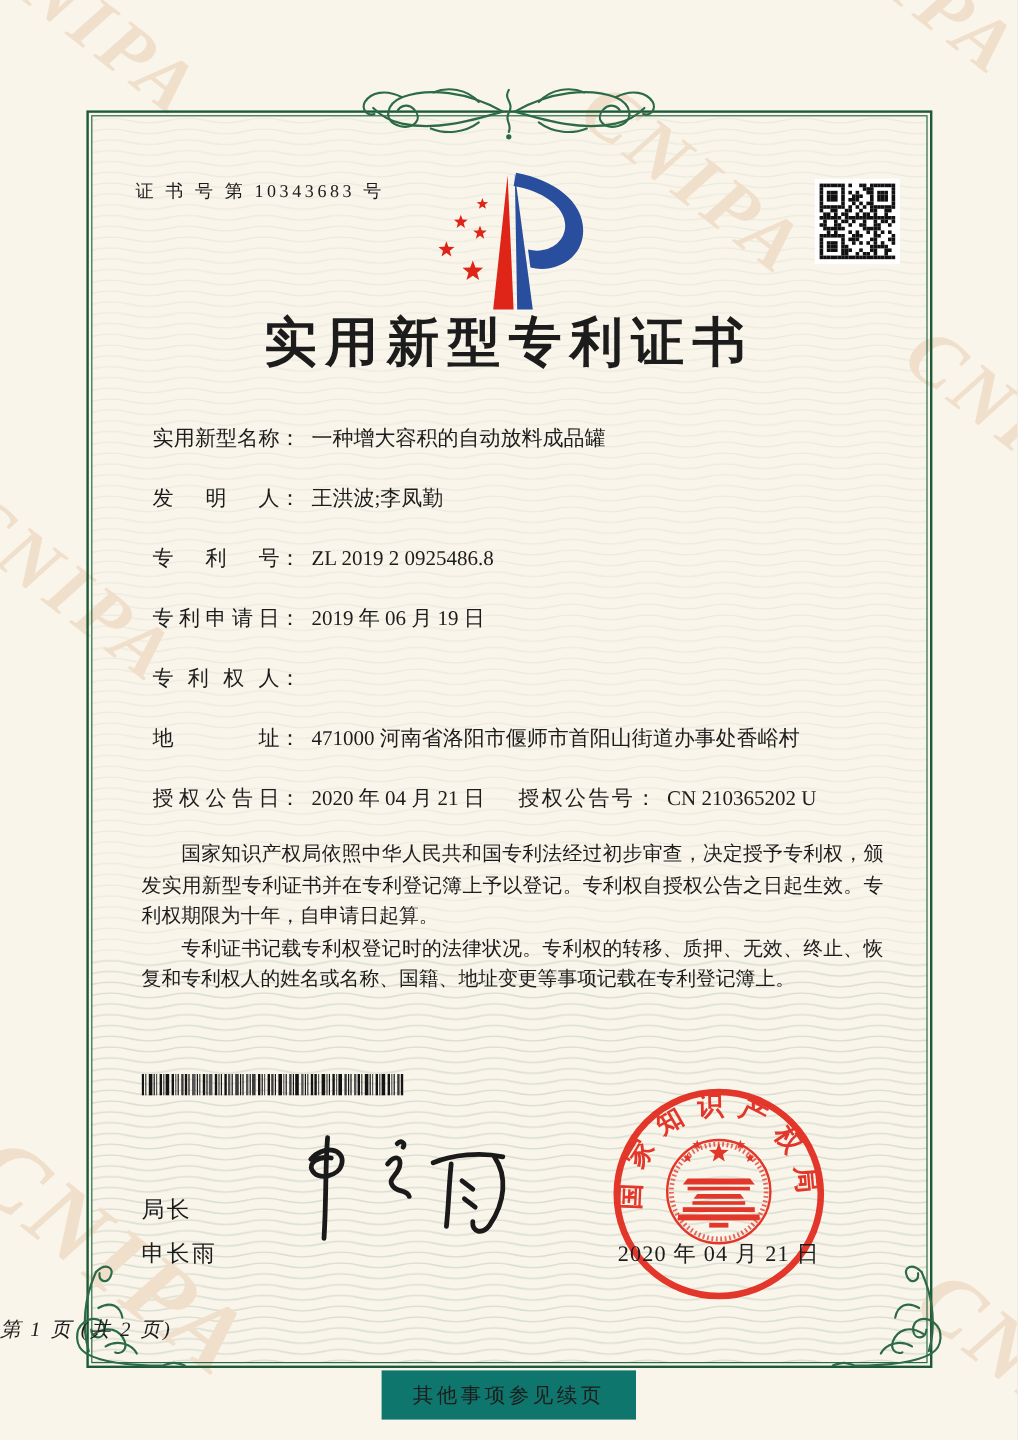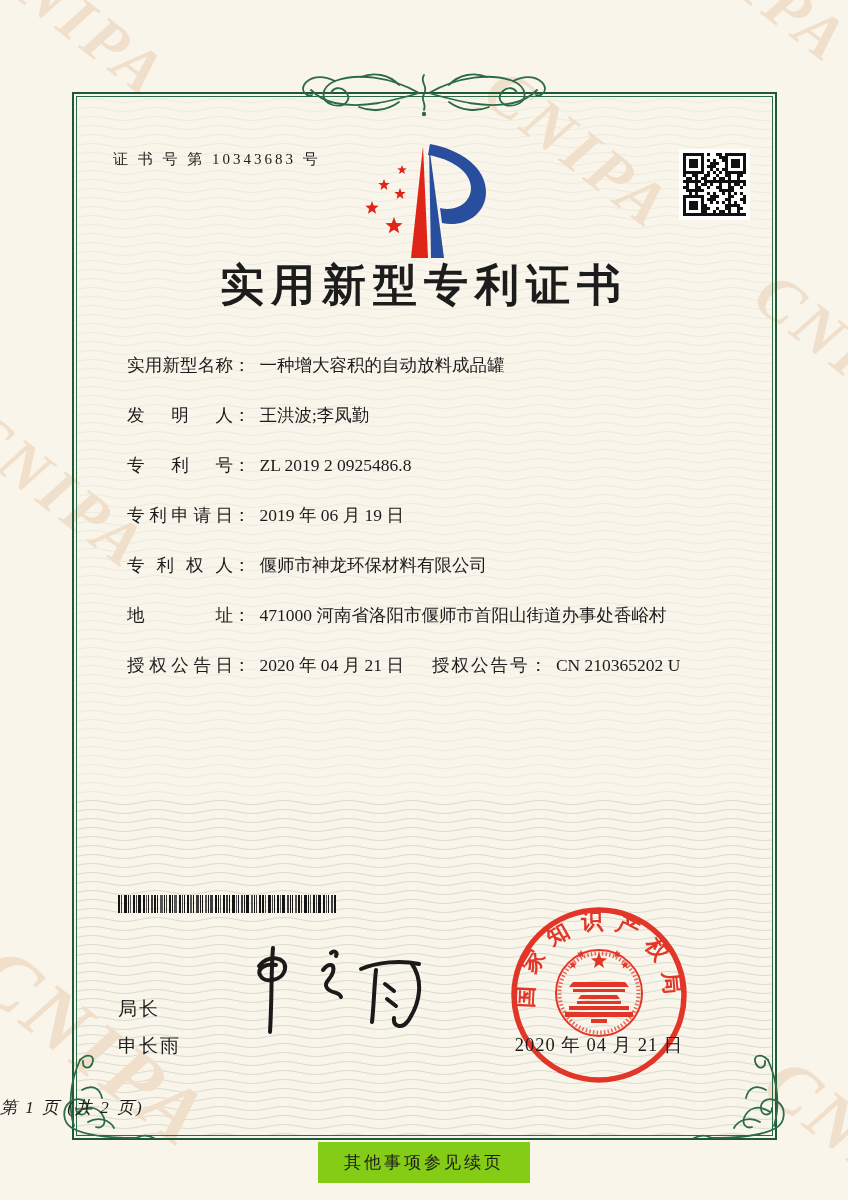--- a/index.html
+++ b/index.html
@@ -44,21 +44,21 @@
   .paras{position:absolute;left:118px;top:699px;width:618px;font-size:16.5px;line-height:25.5px;text-align:justify;}
   .paras p{margin:0 0 2px 0;text-indent:2em;}
   .barcode{position:absolute;left:118px;top:895px;}
   .signer{position:absolute;left:118px;top:958px;font-size:19px;letter-spacing:2px;line-height:37px;margin-top:32px;}
   .signature{position:absolute;left:235px;top:936px;}
   .seal{position:absolute;left:507px;top:903px;z-index:3;}
   .seal-date{position:absolute;left:513px;top:1032px;width:172px;text-align:center;
              font-size:18.5px;letter-spacing:1px;z-index:4;}
   .page-num{position:absolute;left:0;top:1096px;width:100%;font-size:17px;letter-spacing:2px;font-style:italic;}
   .cont-note{position:absolute;left:50%;top:1142px;transform:translateX(-50%);
-             background:#84cc16;padding:9px 26px;font-size:17px;letter-spacing:3px;z-index:3;}
+             background:#0f766e;padding:9px 26px;font-size:17px;letter-spacing:3px;z-index:3;}
 </style>
 </head>
 <body>
 
 <div class="page">
 
   <div class="wm wm1">CNIPA</div>
   <div class="wm wm2">CNIPA</div>
   <div class="wm wm3">CNIPA</div>
   <div class="wm wm4">CNIPA</div>
@@ -404,39 +404,42 @@
         <span class="val">ZL 2019 2 0925486.8</span>
       </div>
       <div class="frow">
         <span class="lbl">专利申请日</span>
           <span class="colon">：</span>
         <span class="val">2019 年 06 月 19 日</span>
       </div>
       <div class="frow">
         <span class="lbl">专利权人</span>
           <span class="colon">：</span>
-        <span class="val">偃师市神龙环保材料有限公司</span>
       </div>
       <div class="frow">
         <span class="lbl">地址</span>
           <span class="colon">：</span>
         <span class="val">471000 河南省洛阳市偃师市首阳山街道办事处香峪村</span>
       </div>
       <div class="frow">
         <span class="lbl">授权公告日</span>
           <span class="colon">：</span>
         <span class="val">2020 年 04 月 21 日</span>
         <span class="grant-group">
           <span class="lbl">授权公告号</span>
             <span class="colon">：</span>
           <span class="val">CN 210365202 U</span>
         </span>
       </div>
     </div>
 
+    <div class="paras">
+      <p>国家知识产权局依照中华人民共和国专利法经过初步审查，决定授予专利权，颁发实用新型专利证书并在专利登记簿上予以登记。专利权自授权公告之日起生效。专利权期限为十年，自申请日起算。</p>
+      <p>专利证书记载专利权登记时的法律状况。专利权的转移、质押、无效、终止、恢复和专利权人的姓名或名称、国籍、地址变更等事项记载在专利登记簿上。</p>
+    </div>
 
     <svg class="barcode" id="barcode" width="224" height="18" viewBox="0 0 224 18">
         <rect x="0" y="0" width="2" height="18" fill="#141414"></rect>
         <rect x="3" y="0" width="1" height="18" fill="#3d3d3d"></rect>
         <rect x="6" y="0" width="3" height="18" fill="#141414"></rect>
         <rect x="10" y="0" width="1" height="18" fill="#141414"></rect>
         <rect x="12" y="0" width="1" height="18" fill="#555555"></rect>
         <rect x="15" y="0" width="2" height="18" fill="#141414"></rect>
         <rect x="18" y="0" width="1" height="18" fill="#3d3d3d"></rect>
         <rect x="20" y="0" width="3" height="18" fill="#141414"></rect>

